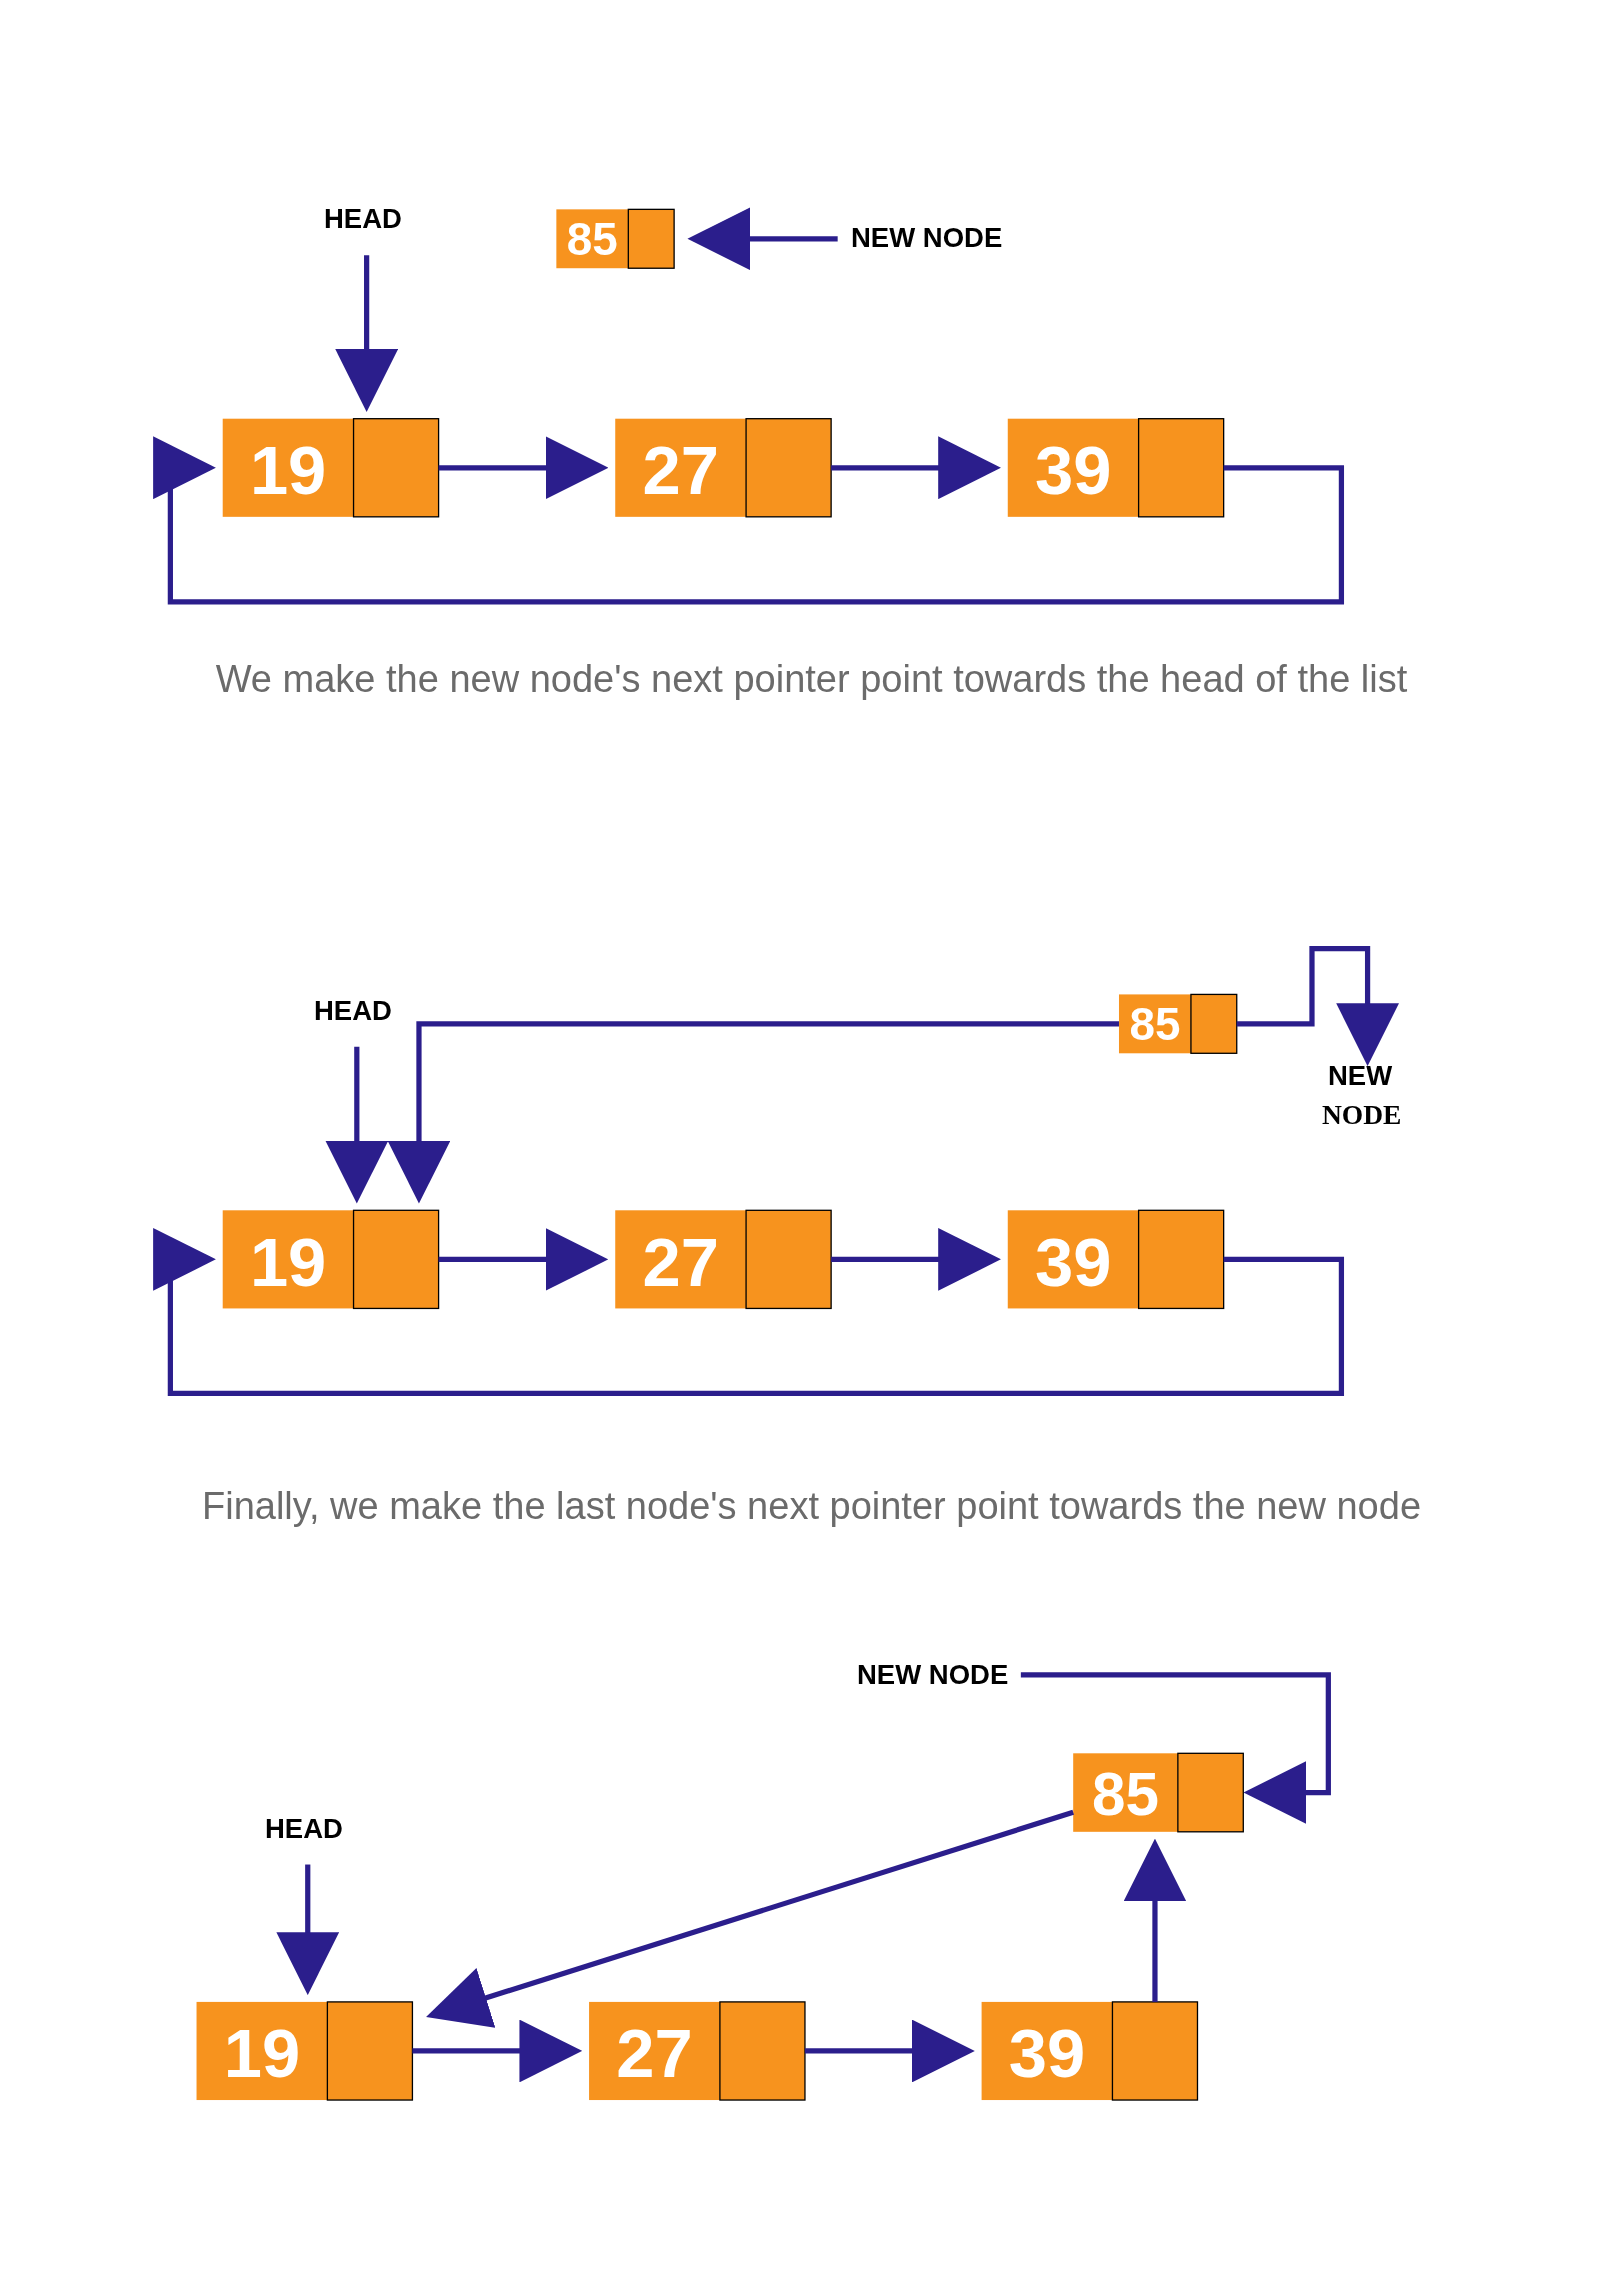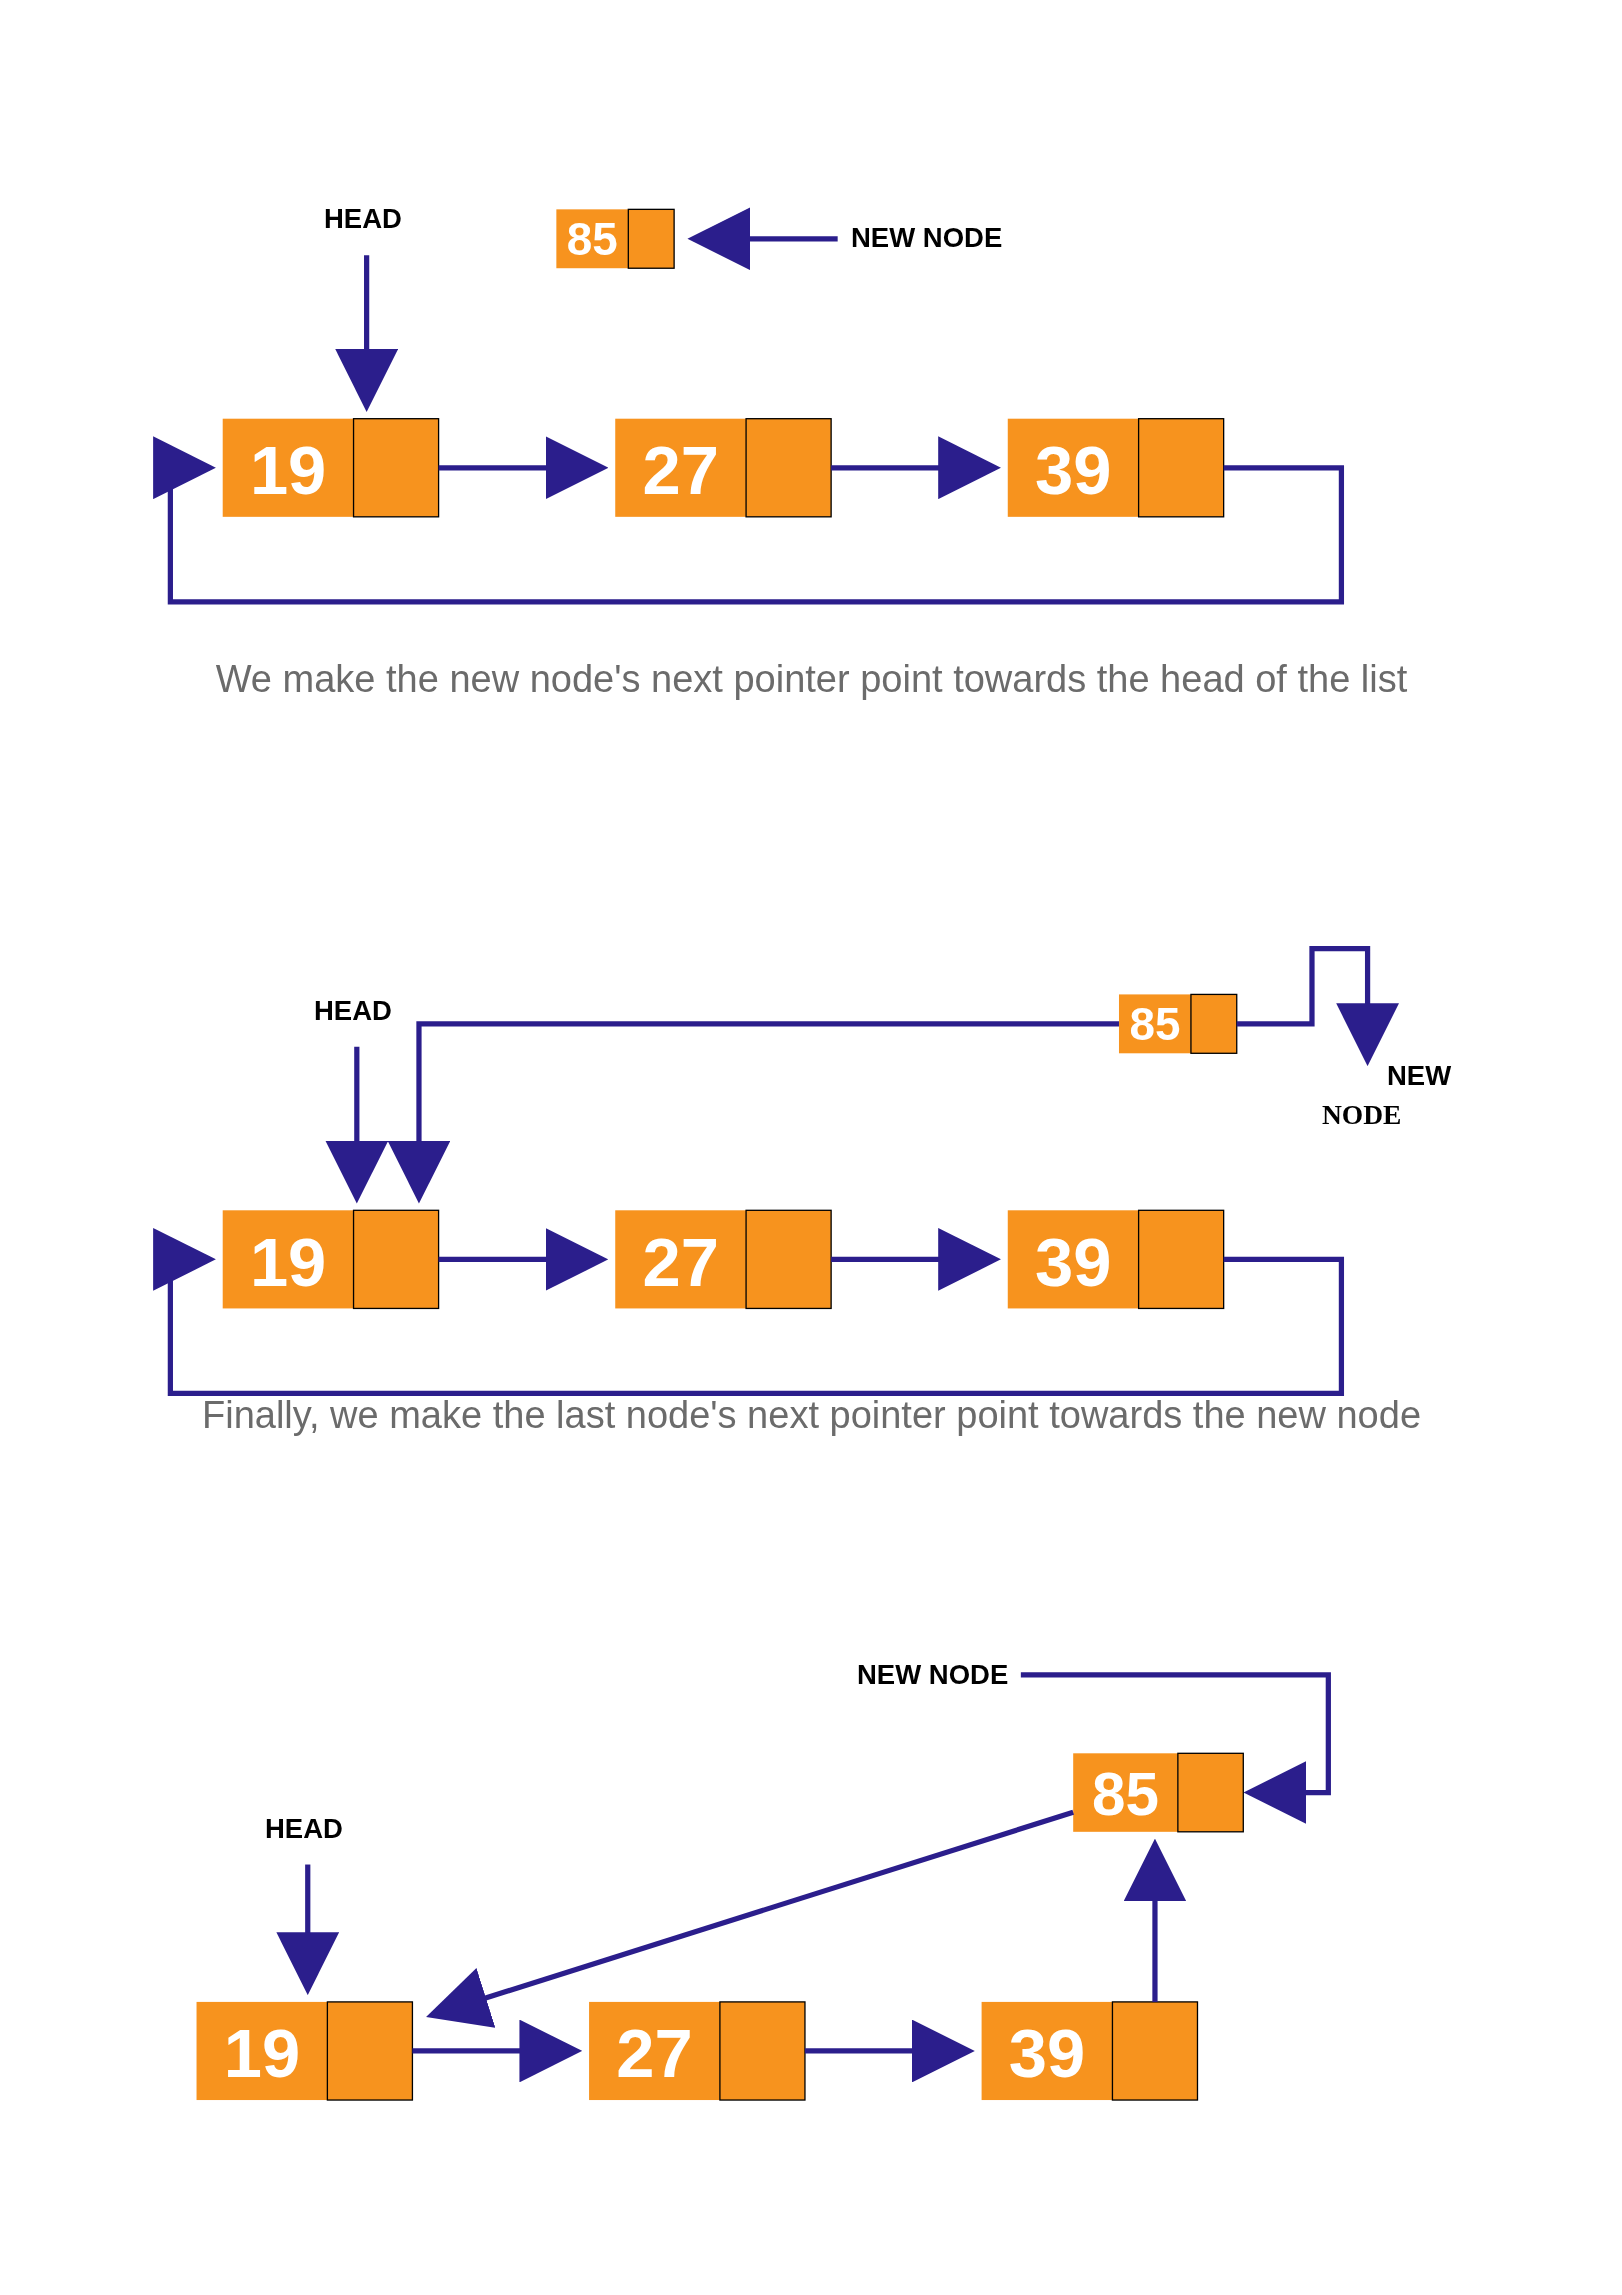--- a/index.html
+++ b/index.html
@@ -116,25 +116,25 @@
     <line x1="1765" y1="600" x2="1765" y2="360" stroke="#2B1E8C" stroke-width="8" marker-end="url(#ah)"></line>
     <line x1="630" y1="675" x2="880" y2="675" stroke="#2B1E8C" stroke-width="8" marker-end="url(#ah)"></line>
     <line x1="1230" y1="675" x2="1480" y2="675" stroke="#2B1E8C" stroke-width="8" marker-end="url(#ah)"></line>
   </g>
 </svg>
 
 <div class="lbl" style="left:324px; top:203px;">HEAD</div>
 <div class="lbl" style="left:851px; top:222px;">NEW NODE</div>
 
 <div class="lbl" style="left:314px; top:995px;">HEAD</div>
-<div class="lbl" style="left:1387px; top:1060px;">NEW</div>
+<div class="lbl" style="left:1328px; top:1060px;">NEW</div>
 <div class="lbl" style="left:1322px; top:1099px;font-family:Liberation Serif, serif;">NODE</div>
 
 <div class="lbl" style="left:265px; top:1813px;">HEAD</div>
 <div class="lbl" style="left:857px; top:1659px;">NEW NODE</div>
 
 <div class="caption" style="top:654px;">
   <span>We make the new node's next pointer point towards the head of the list</span>
 </div>
-<div class="caption" style="top:1390px;">
+<div class="caption" style="top:1481px;">
   <span>Finally, we make the last node's next pointer point towards the new node</span>
 </div>
 
 
 </body></html>

